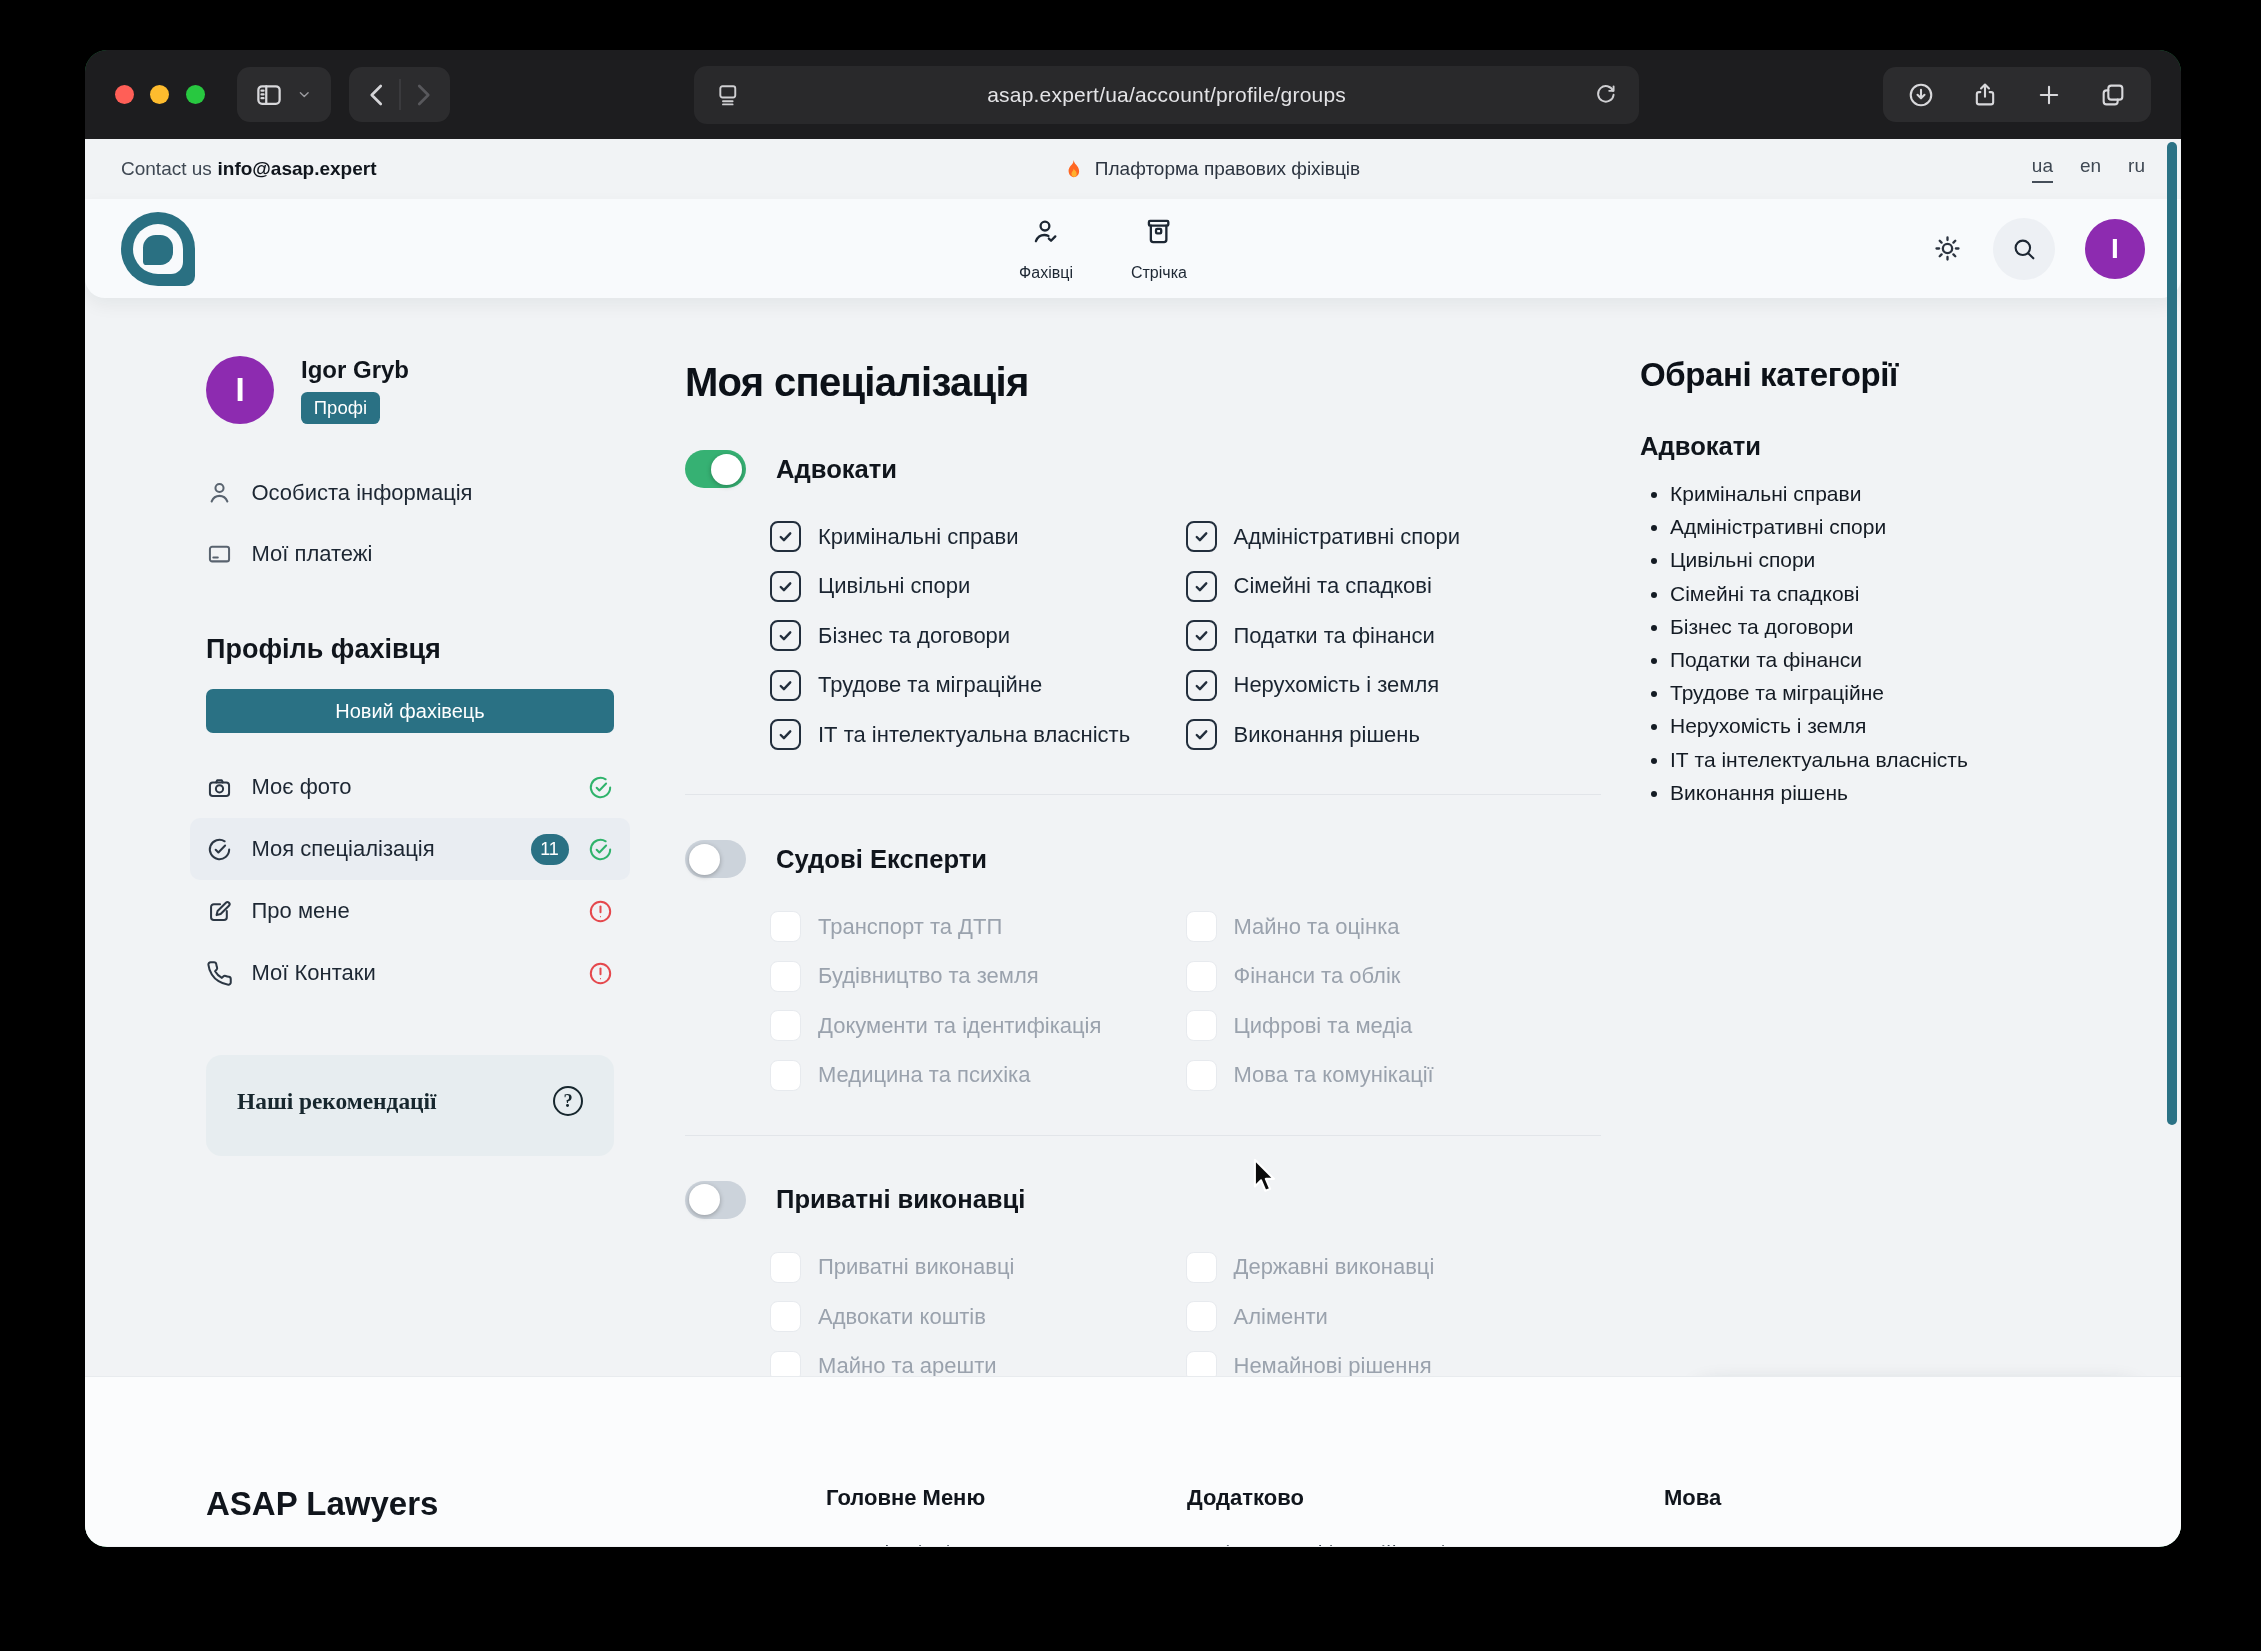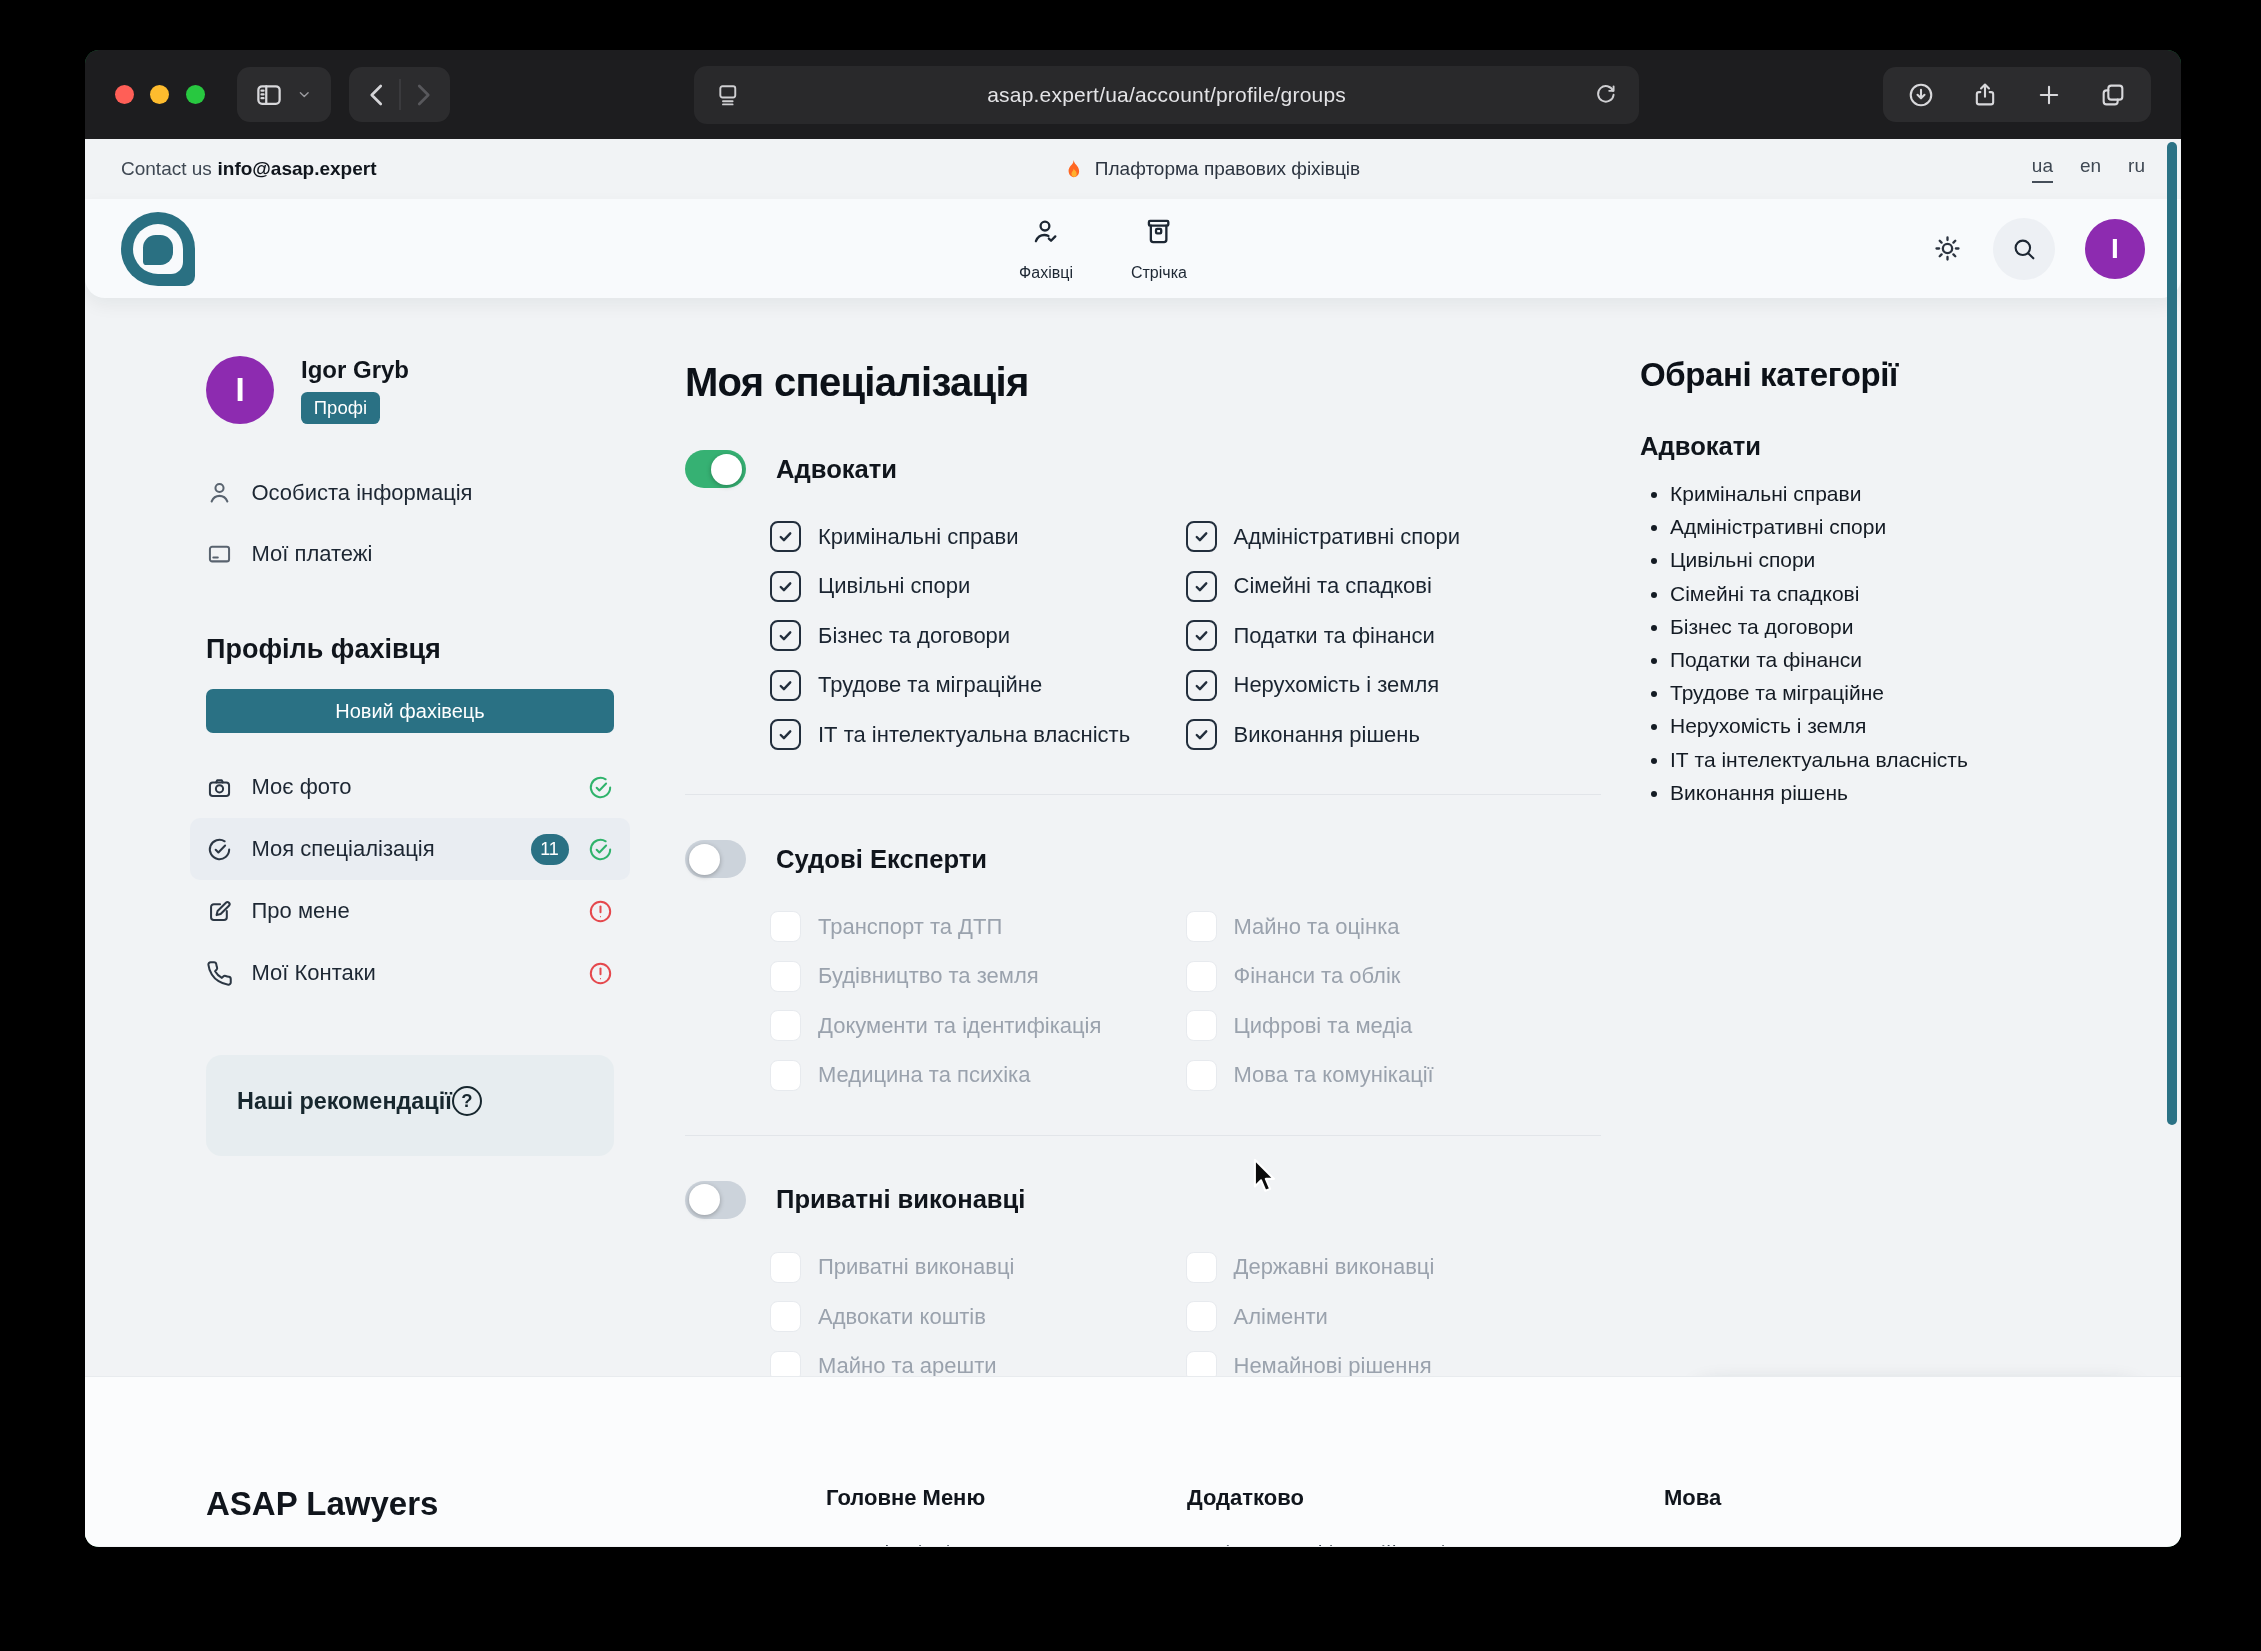--- a/index.html
+++ b/index.html
@@ -1,18 +1,18 @@
 <!DOCTYPE html>
 <html style="font-size:11.4px"><head>
 <meta charset="utf-8">
 <style>
   html,body{margin:0;padding:0;background:#000;}
   *{box-sizing:border-box;}
   .stage{position:relative;width:2261px;height:1652px;background:#000;font-family:"Liberation Sans",sans-serif;overflow:hidden;}
-  .window{position:absolute;left:85px;top:50px;width:2096px;height:1497px;border-radius:14px;overflow:hidden;background:#15803d;box-shadow:0 21px 64px rgba(0,0,0,.65);}
+  .window{position:absolute;left:85px;top:50px;width:2096px;height:1497px;border-radius:22px;overflow:hidden;background:#15803d;box-shadow:0 21px 64px rgba(0,0,0,.65);}
   
   .titlebar{height:89px;background:#1d1d1f;display:flex;align-items:center;padding:0 30px;gap:18.5px;}
   .traffic{display:flex;gap:16.3px;margin-right:14px;}
   .tl{width:19px;height:19px;border-radius:50%;}
   .tl.red{background:#ff5f57}.tl.yellow{background:#febc2e}.tl.green{background:#28c840}
   .pill{background:#2c2c2e;border-radius:12.8px;height:55px;display:flex;align-items:center;}
   .icon{display:inline-flex;align-items:center;justify-content:center;}
   .icon svg{width:100%;height:100%;fill:none;stroke:currentColor;stroke-width:1.8;stroke-linecap:round;stroke-linejoin:round;}
   .sidebarbtn{padding:0 17px;gap:11.4px;color:#d8d8db;}
   .sidebarbtn .main{width:30px;height:30px;}
@@ -65,21 +65,21 @@
   .profmenu{margin-top:23px;display:flex;flex-direction:column;}
   .profitem{display:flex;align-items:center;gap:18.5px;font-size:22px;color:#1d2733;padding:0 15.6px;height:62px;border-radius:10px;margin:0 -15.6px;}
   .profitem.active{background:#e9edf2;}
   .profitem .icon{width:27px;height:27px;color:#2c3744;flex:none;}
   .grow{flex:1;}
   .countpill{background:#2a7184;color:#fff;border-radius:15.6px;min-width:38px;height:31px;display:flex;align-items:center;justify-content:center;font-size:18px;padding:0 7px;}
   .statusicon{width:30px;height:30px;flex:none;}
   .statusicon.done{color:#2fb36b;}
   .statusicon.alert{color:#e5484d;}
   .recbox{margin-top:51px;background:#e7edf0;border-radius:15.6px;padding:31px 31px 40px;}
-  .rechead{display:flex;justify-content:flex-start;align-items:center;font-size:23.4px;font-weight:700;color:#17272e;}
+  .rechead{display:flex;justify-content:space-between;align-items:center;font-size:23.4px;font-weight:700;color:#17272e;font-family:Liberation Serif, serif;}
   .qicon{width:30px;height:30px;border:2.1px solid #17272e;border-radius:50%;display:flex;align-items:center;justify-content:center;font-size:18.5px;font-weight:700;}
   .recbox ul{margin:30px 0 0;padding-left:25.6px;display:flex;flex-direction:column;gap:20px;}
   .recbox li{font-size:20px;line-height:1.42;color:#175062;}
   .recbox li::marker{color:#175062;}
   
   .specs{width:916px;flex:none;margin-left:71px;}
   .specs h1{margin:4.3px 0 0;font-size:40px;font-weight:700;color:#0c1118;letter-spacing:-0.7px;}
   .group{margin-top:45px;}
   .grouphead{display:flex;align-items:center;gap:30px;}
   .toggle{width:61px;height:38px;border-radius:19px;position:relative;flex:none;cursor:pointer;}

